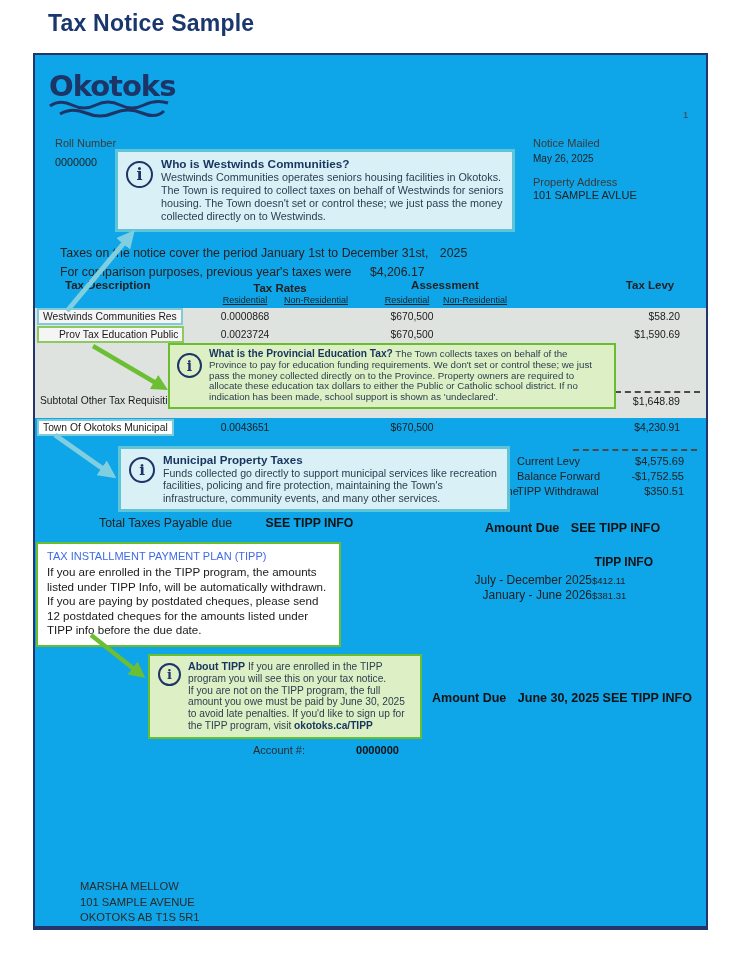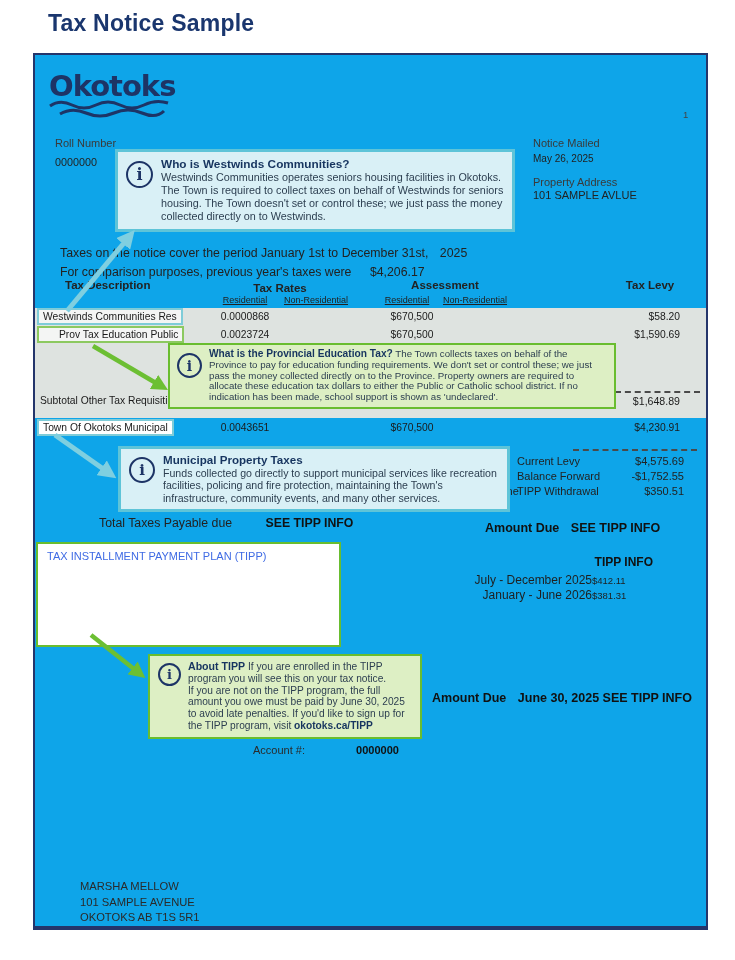--- a/index.html
+++ b/index.html
@@ -176,20 +176,21 @@
     <span>Total Taxes Payable due</span>
     <span class="bold" style="margin-left:30px;color:#111;">SEE TIPP INFO</span>
   </div>
   <div class="abs bold" style="left:450px;top:466px;font-size:12.5px;color:#111;white-space:nowrap;">
     <span>Amount Due</span>
     <span style="margin-left:8px;">SEE TIPP INFO</span>
   </div>
 
   <div class="abs" style="left:1px;top:487px;width:305px;height:105px;border:2px solid #69bd2f;background:#fff;padding:6px 9px;">
     <div style="font-size:11px;color:#3f6be4;margin-bottom:3px;white-space:nowrap;">TAX INSTALLMENT PAYMENT PLAN (TIPP)</div>
+    <div style="font-size:11.6px;line-height:14.5px;color:#1a1a1a;">If you are enrolled in the TIPP program, the amounts listed under TIPP Info, will be automatically withdrawn. If you are paying by postdated cheques, please send 12 postdated cheques for the amounts listed under TIPP info before the due date.</div>
   </div>
 
   <div class="abs" style="left:378px;top:500px;width:240px;text-align:right;">
     <div class="bold" style="font-size:12px;margin-bottom:4px;color:#111;">TIPP INFO</div>
     <div class="tipp-row">
       <span class="tl">July - December 2025</span>
       <span class="tv">$412.11</span>
     </div>
     <div class="tipp-row">
       <span class="tl">January - June 2026</span>

